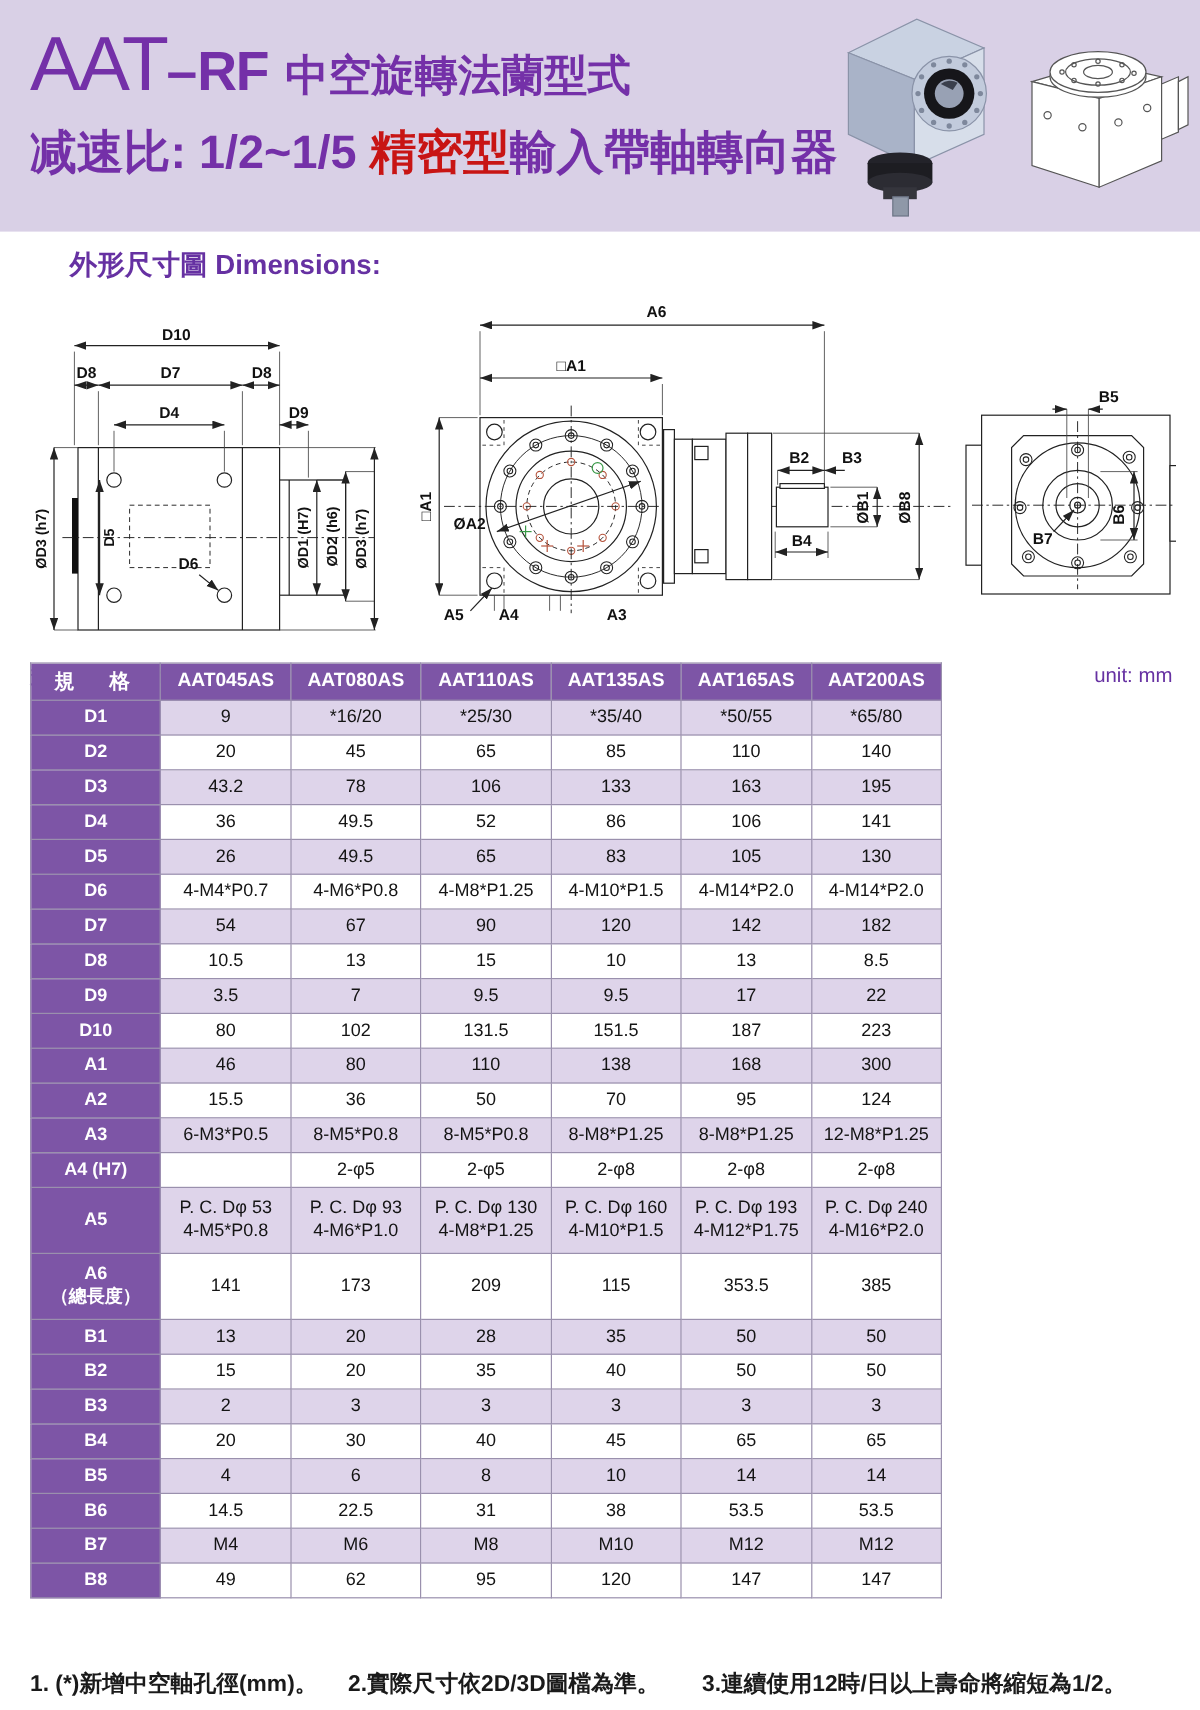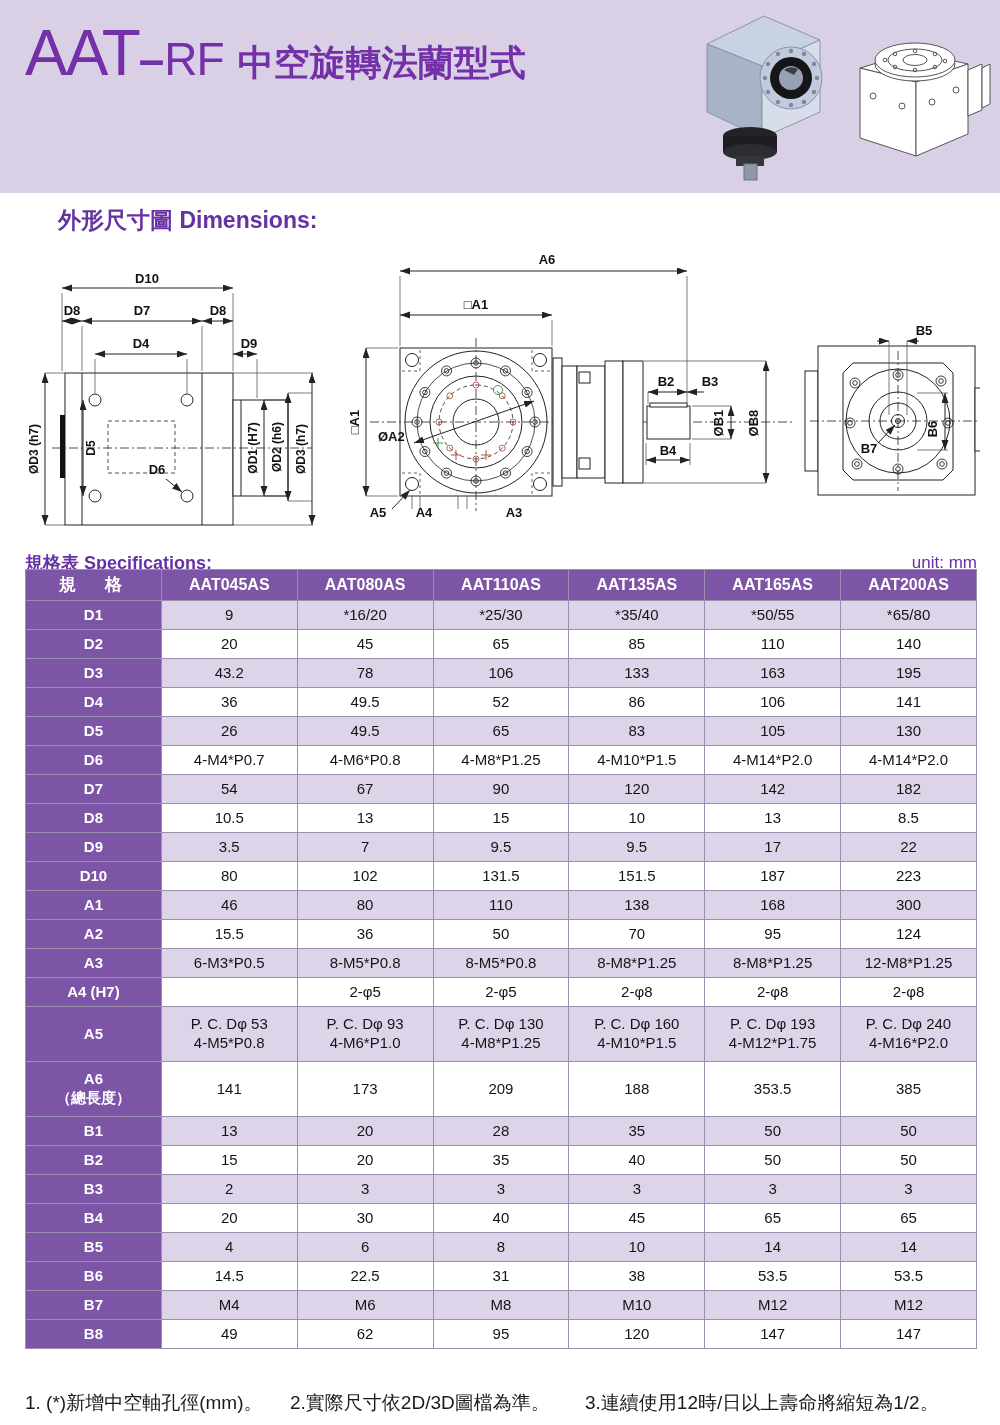--- a/index.html
+++ b/index.html
@@ -3,58 +3,62 @@
 <meta charset="utf-8">
 <style>
   html,body{margin:0;padding:0;background:#fff;}
   .page{position:relative;width:1000px;height:1425px;background:#ffffff;
         font-family:"Liberation Sans",sans-serif;overflow:hidden;}
   
   .band{position:absolute;left:0;top:0;width:1000px;height:193px;background:#d9d0e6;}
   .title-line1{position:absolute;left:25px;top:16px;white-space:nowrap;color:#7430a8;}
   .t-aat{font-size:64px;font-weight:normal;letter-spacing:-2px;}
   .t-dash{font-size:46px;font-weight:bold;}
-  .t-rf{font-size:46px;font-weight:normal;letter-spacing:-1px;text-align:right;}
+  .t-rf{font-size:46px;font-weight:bold;letter-spacing:-1px;text-align:right;}
   .t-cn1{font-size:36px;font-weight:bold;margin-left:14px;}
   .title-line2{position:absolute;left:25px;top:100px;white-space:nowrap;font-weight:bold;font-size:39px;color:#7430a8;}
   .t-red{color:#c81414;}
   .renders{position:absolute;right:8px;top:6px;width:300px;height:182px;}
   
   .dims-heading{position:absolute;left:25px;top:205px;font-size:23px;font-weight:bold;color:#6631a2;margin-left:33px;}
   .spec-heading{position:absolute;left:25px;top:551px;font-size:18px;font-weight:bold;color:#6631a2;}
   .unit-label{position:absolute;right:23px;top:553px;font-size:17px;color:#6631a2;}
   .drawing-wrap{position:absolute;left:20px;top:243px;width:960px;height:312px;}
   
-  .spec-table{position:absolute;left:25px;top:569px;width:952px;border-collapse:collapse;table-layout:fixed;}
+  .spec-table{position:absolute;left:25px;top:552px;width:760px;border-collapse:collapse;table-layout:fixed;}
   .spec-table th,.spec-table td{border:1px solid #9a90ad;text-align:center;vertical-align:middle;
        padding:0 2px;white-space:pre-line;line-height:1.25;}
   .spec-table thead th{background:#7d55a6;color:#fff;font-size:16px;font-weight:bold;height:30px;}
   .spec-table thead th:first-child{font-size:17px;letter-spacing:6px;}
   .spec-table tbody th{background:#7d55a6;color:#fff;font-size:15px;font-weight:bold;width:110px;margin-left:46px;}
   .spec-table tbody td{font-size:15px;color:#141414;font-weight:500;}
   .spec-table tr{height:29px;}
   .spec-table tr.tall{height:55px;}
   .spec-table tr.lav td{background:#ded4ea;}
   .spec-table tr.wht td{background:#ffffff;}
   
-  .footnote{position:absolute;top:1390px;font-size:19px;font-weight:400;color:#1a1a1a;white-space:nowrap;}
+  .footnote{position:absolute;top:1390px;font-size:19px;font-weight:700;color:#1a1a1a;white-space:nowrap;}
   .fn1{left:25px;} .fn2{left:290px;} .fn3{left:585px;}
   
   svg text{font-family:"Liberation Sans",sans-serif;}
   .dimtxt{font-size:13px;font-weight:bold;fill:#111;}
   .dimtxt-s{font-size:12px;font-weight:bold;fill:#111;}
 </style>
 </head>
 <body>
 
 <div class="page">
 
   <div class="band">
     <div class="title-line1">
       <span class="t-aat">AAT</span><span class="t-dash">–</span><span class="t-rf">RF</span><span class="t-cn1">中空旋轉法蘭型式</span>
+    </div>
+    <div class="title-line2">
+      <span>减速比: 1/2~1/5</span>
+      <span class="t-red">精密型</span><span>輸入帶軸轉向器</span>
     </div>
 
     <svg class="renders" viewBox="0 0 300 182">
 
       <g>
         <polygon points="15,38 72,10 128,34 70,60" fill="#c9d2e2" stroke="#8a93a8" stroke-width="1"></polygon>
         <polygon points="15,38 70,60 70,132 15,106" fill="#a9b3c8" stroke="#8a93a8" stroke-width="1"></polygon>
         <polygon points="70,60 128,34 128,106 70,132" fill="#d7deea" stroke="#8a93a8" stroke-width="1"></polygon>
         <circle cx="99" cy="72" r="31" fill="#c2cbdc" stroke="#8a93a8"></circle>
         <g fill="#7e889c">
@@ -514,21 +518,21 @@
 4-M12*P1.75</td>
           <td>P. C. Dφ 240
 4-M16*P2.0</td>
         </tr>
         <tr class="wht tall">
           <th>A6
 （總長度）</th>
           <td>141</td>
           <td>173</td>
           <td>209</td>
-          <td>188</td>
+          <td>115</td>
           <td>353.5</td>
           <td>385</td>
         </tr>
         <tr class="lav">
           <th>B1</th>
           <td>13</td>
           <td>20</td>
           <td>28</td>
           <td>35</td>
           <td>50</td>

